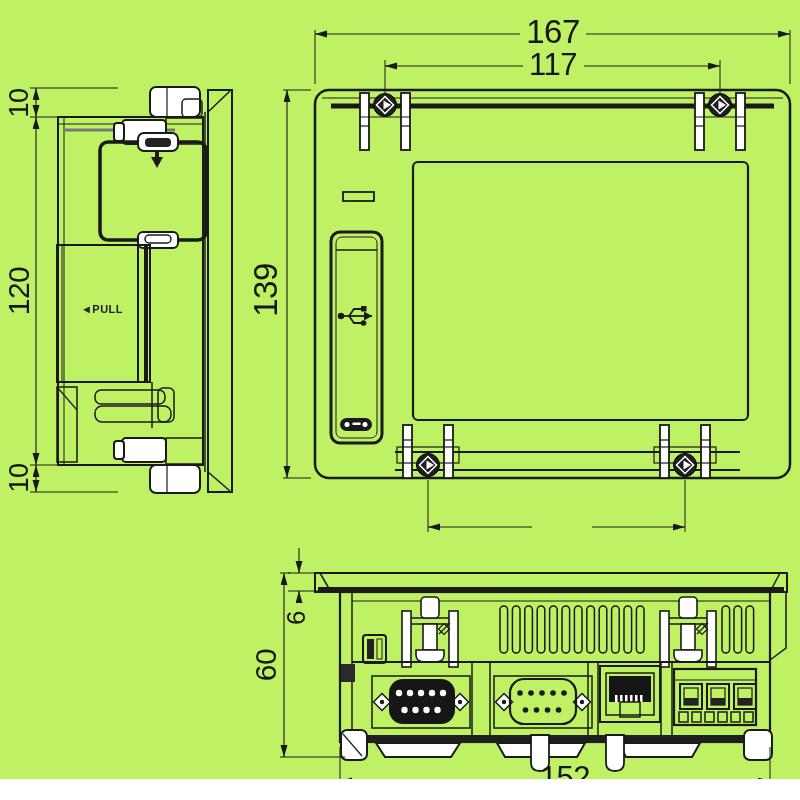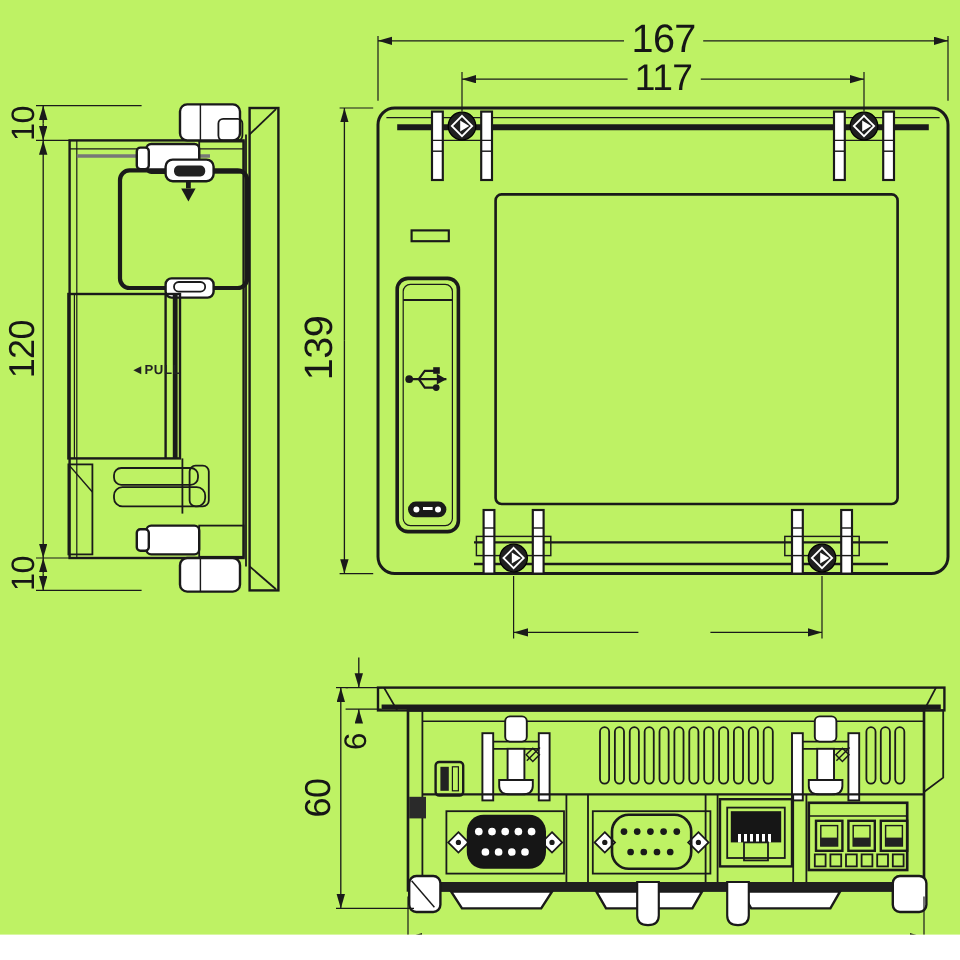--- a/index.html
+++ b/index.html
@@ -19,21 +19,21 @@
   .w4{stroke:#1a1a1a;stroke-width:4;fill:none}
   .w5{stroke:#1a1a1a;stroke-width:5;fill:none}
   .wf{fill:#ffffff;stroke:#1a1a1a}
   .dimline{stroke:#1a1a1a;stroke-width:1.1;fill:none}
   .ext{stroke:#1a1a1a;stroke-width:1;fill:none}
   .dim{position:absolute;color:#161616;text-align:center;white-space:nowrap;
        line-height:1.1;letter-spacing:-0.5px;}
   .rot{transform:rotate(-90deg);}
   .f33{font-size:33px}.f31{font-size:31px}.f30{font-size:30px}.f27{font-size:27px}.f26{font-size:26px}
   .pull{position:absolute;left:62px;top:303px;width:80px;font-size:11px;font-weight:bold;
-        color:#222;text-align:center;letter-spacing:0.5px;margin-left:28px;}
+        color:#222;text-align:center;letter-spacing:0.5px;}
 </style>
 </head>
 <body>
 
 <div id="canvas">
 
 <svg width="800" height="800" viewBox="0 0 800 800">
   <defs>
     <marker id="ah" markerUnits="userSpaceOnUse" markerWidth="13" markerHeight="9" refX="12" refY="3.5" orient="auto">
       <path d="M0,0 L12,3.5 L0,7 Z" fill="#1a1a1a"></path>
@@ -378,18 +378,19 @@
 <div class="dim f27 rot" style="left:-13px;top:91px;width:60px;height:24px;">10</div>
 
 <div class="dim f30 rot" style="left:-33px;top:276px;width:100px;height:30px;">120</div>
 
 <div class="dim f27 rot" style="left:-13px;top:466px;width:60px;height:24px;">10</div>
 
 <div class="dim f26 rot" style="left:274px;top:606px;width:40px;height:24px;">6</div>
 
 <div class="dim f30 rot" style="left:228px;top:651px;width:70px;height:28px;">60</div>
 
+<div class="dim f31" style="left:510px;top:761px;width:110px;">152</div>
 
 <div class="pull">
   <span>◄</span><span>PULL</span>
 </div>
 
 </div>
 
 </body></html>

